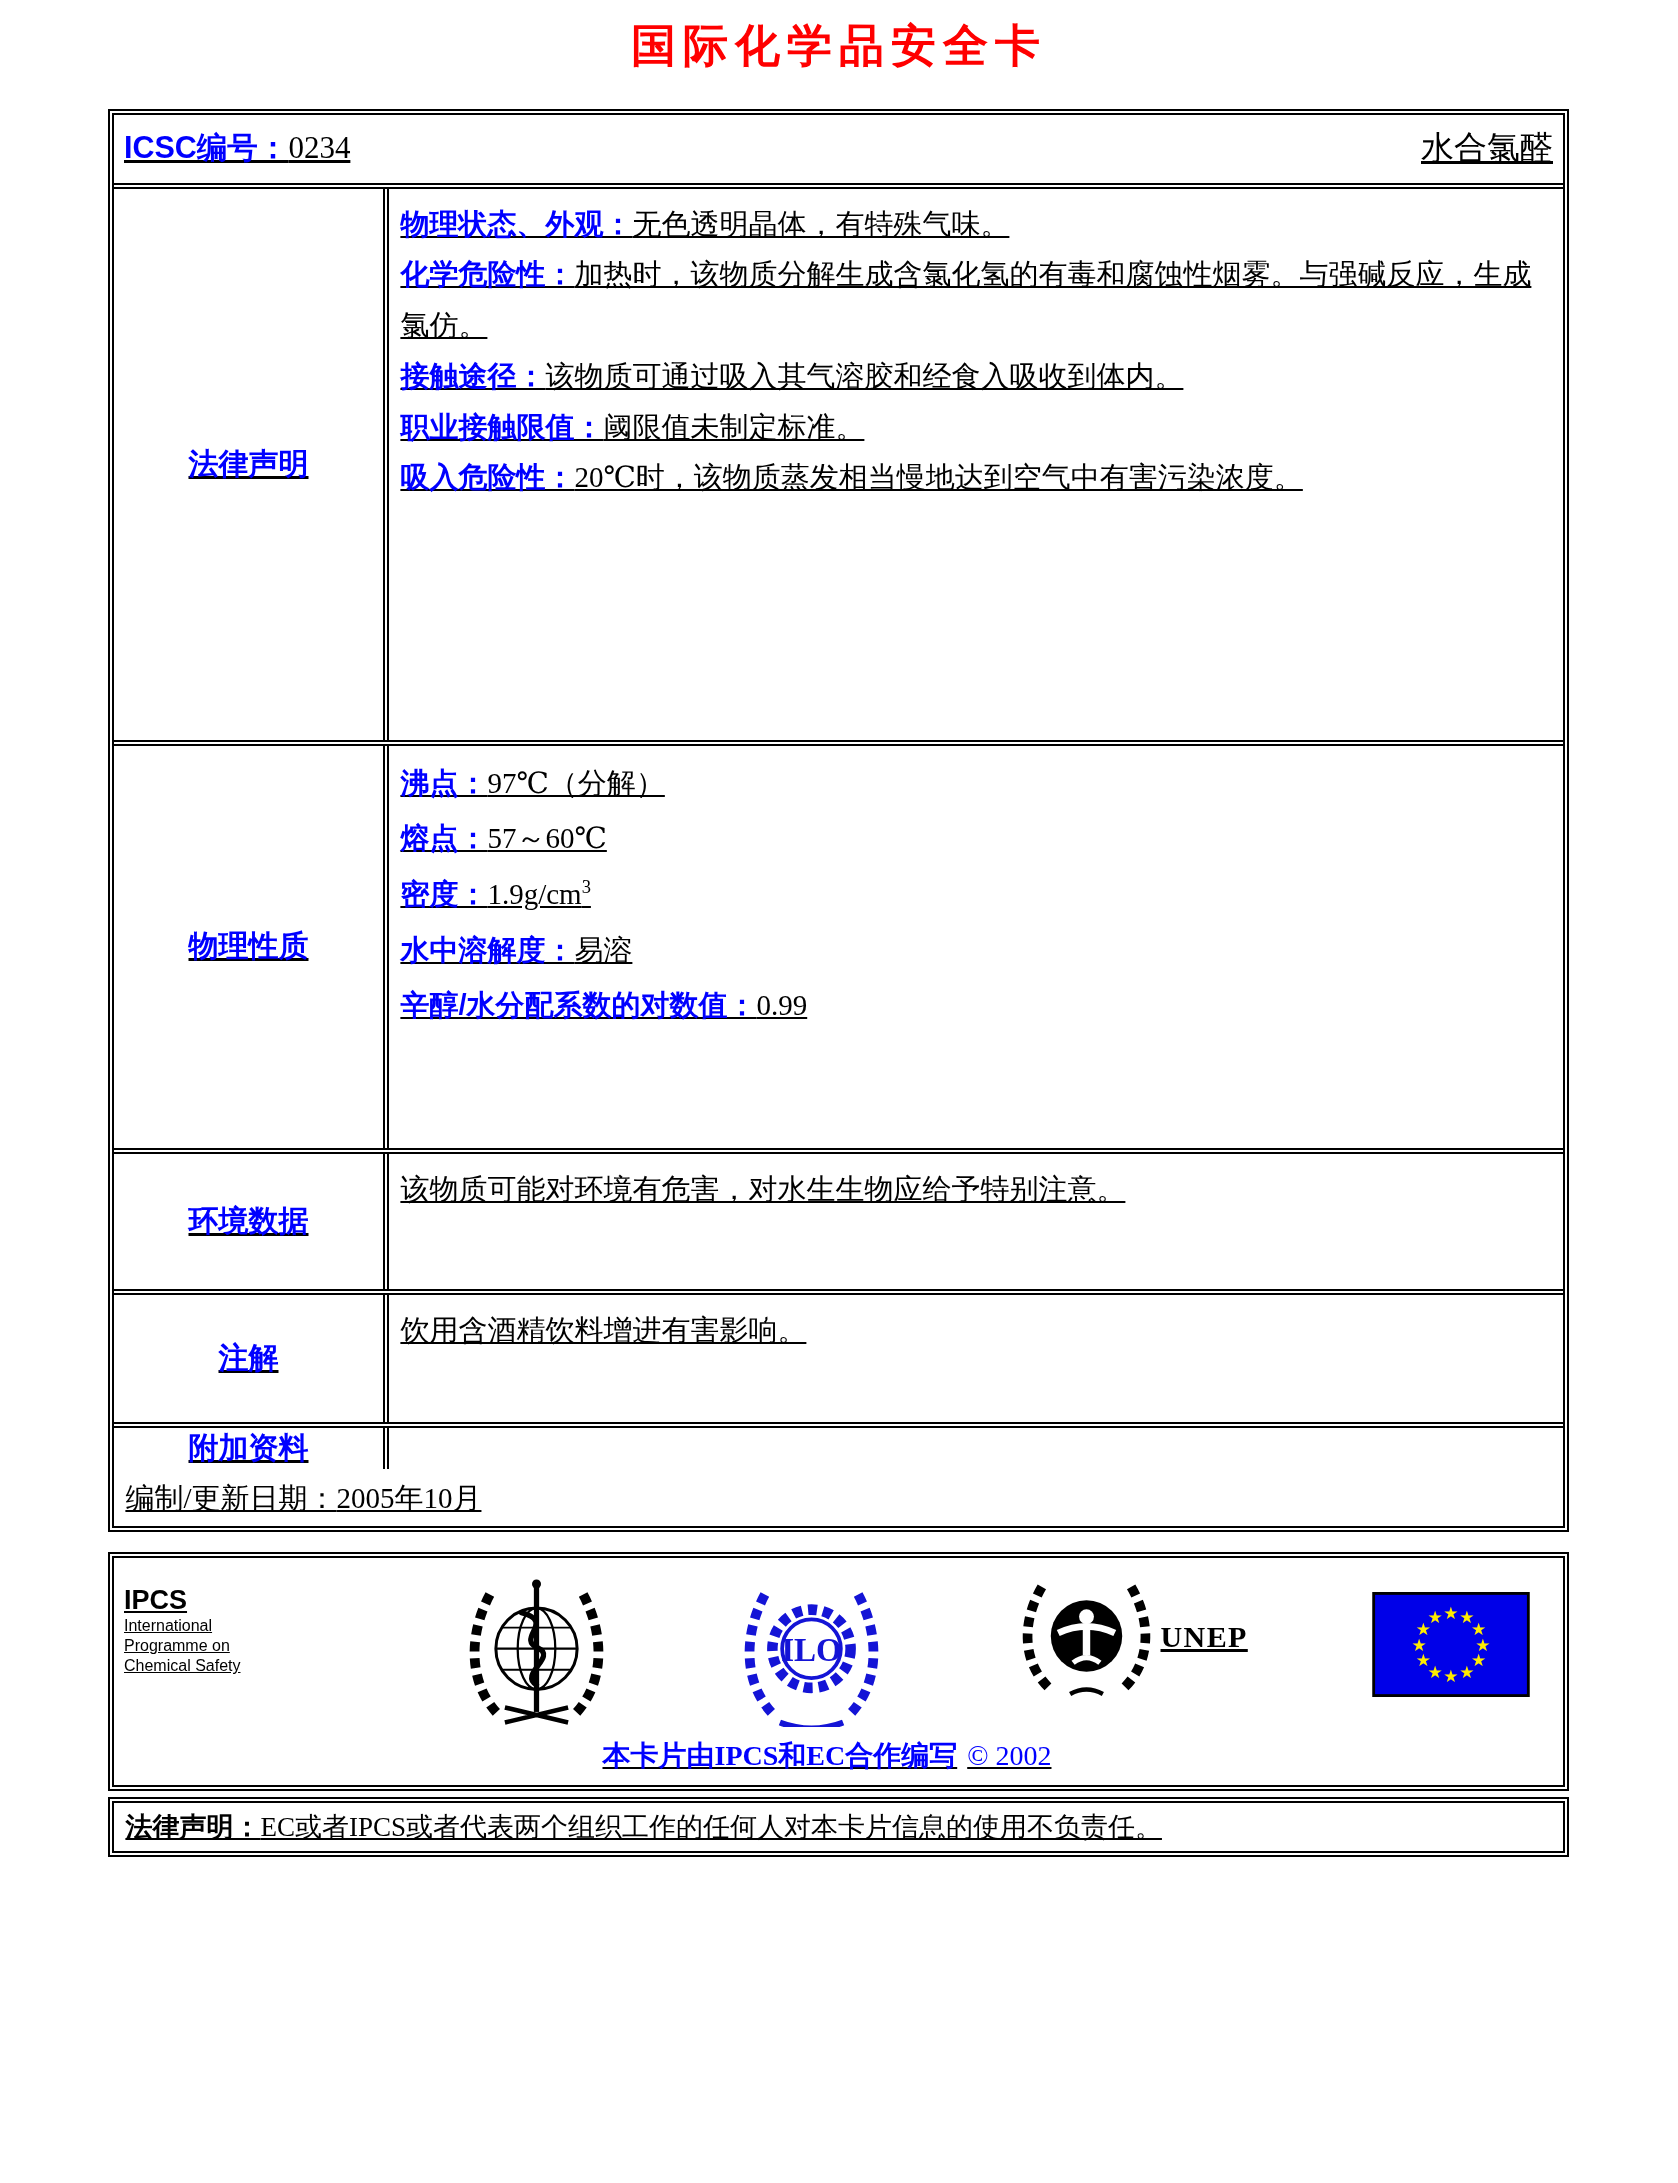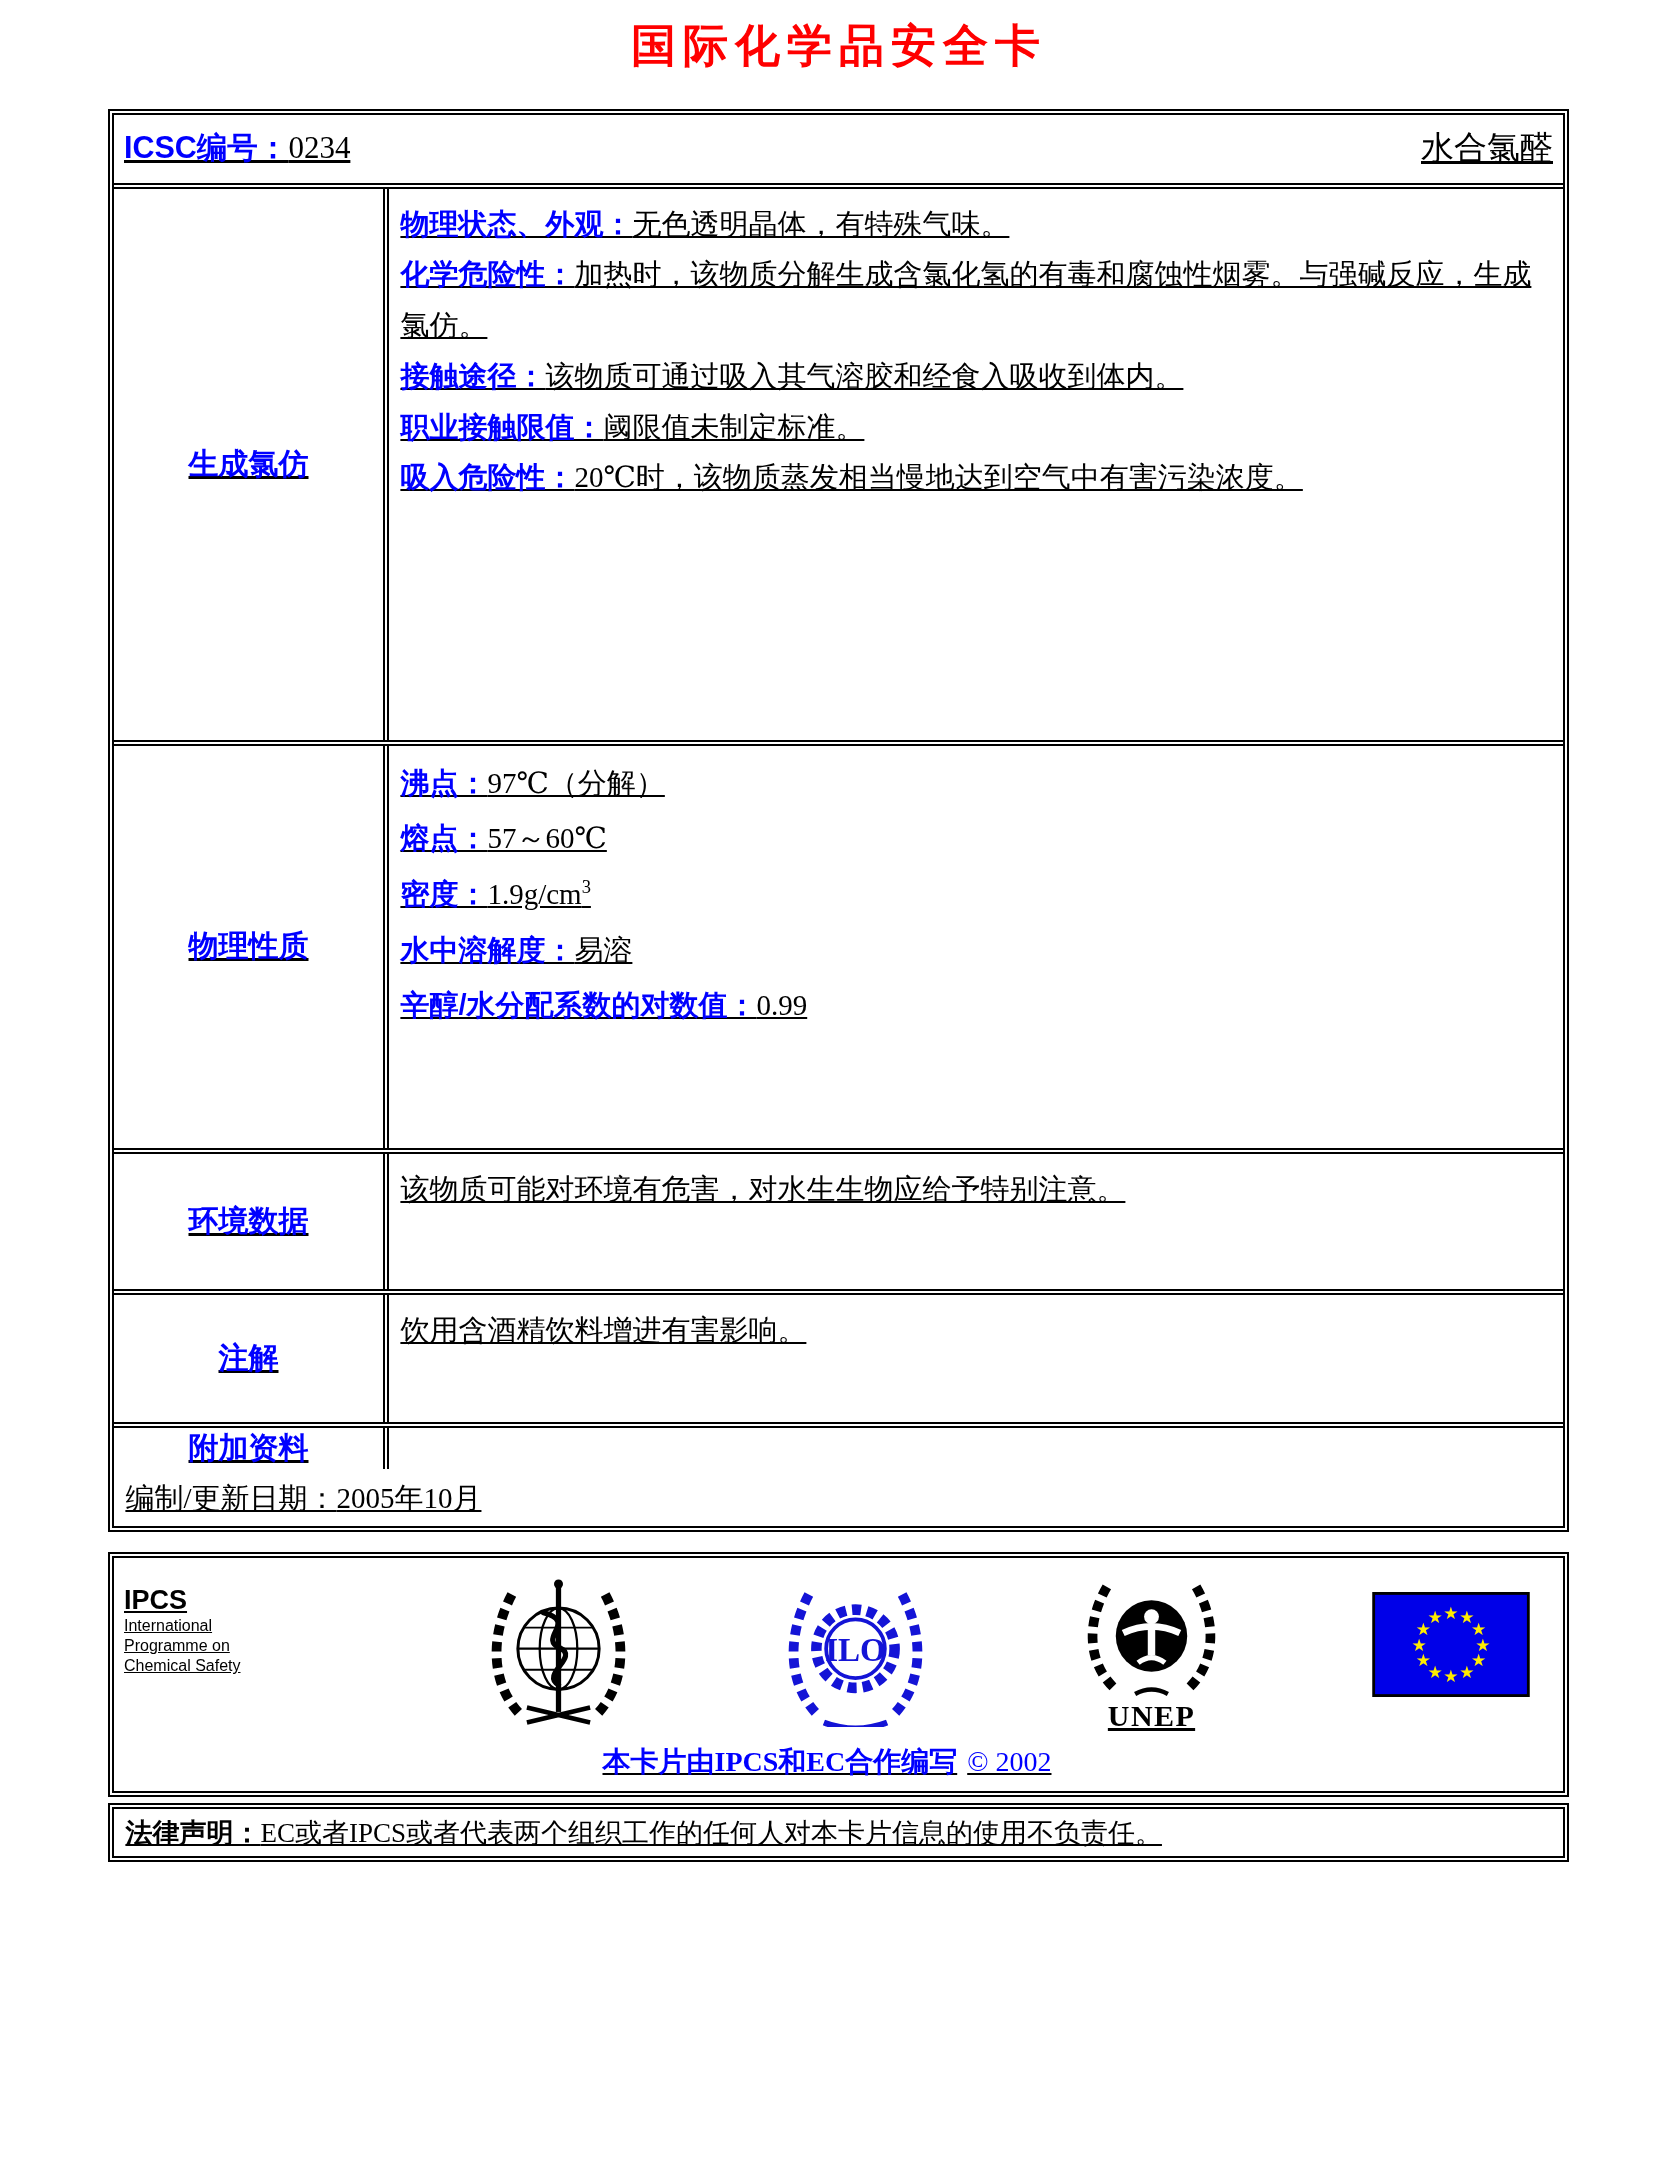--- a/index.html
+++ b/index.html
@@ -25,21 +25,21 @@
   .icsc-id{font-size:31px;}
   .icsc-id .blue-label{font-size:30.5px;}
   .chem-name{font-size:33px;}
   .entry{margin:0;}
   sup{font-size:18.5px;}
   .footer-box{border:6.4px double #000;box-sizing:border-box;margin-top:20px;min-height:226px;padding:17px 33px 10px 10px;}
   .logos-row{display:flex;justify-content:space-between;align-items:flex-start;}
   .ipcs-block{font-family:"Liberation Sans","DejaVu Sans",sans-serif;padding-top:10px;width:213px;}
   .ipcs-acronym{font-size:27px;font-weight:bold;}
   .ipcs-line{font-size:16px;line-height:1.25;}
-  .unep-block{display:flex;flex-direction:column;align-items:center;}
+  .unep-block{display:flex;flex-direction:row;align-items:center;}
   .unep-label{font-size:30px;font-weight:bold;letter-spacing:1.4px;margin-top:-4.3px;font-family:"Liberation Serif","DejaVu Serif",serif;}
   .eu-flag-holder{padding-top:17px;}
   .copyright-row{text-align:center;margin-top:10px;font-size:28px;color:#0000ff;}
   .copyright-text{font-weight:bold;}
   .copyright-year{font-weight:normal;margin-left:10px;}
   .disclaimer-box{border:6.4px double #000;box-sizing:border-box;margin-top:5.7px;min-height:44px;padding:5.7px 11.4px;font-size:27px;}
   .disclaimer-box .blue-label{color:#000;}
   svg text{font-family:"DejaVu Sans",sans-serif;}
 </style>
 </head>
@@ -54,21 +54,21 @@
     <div class="card">
 
       <div class="row header-row">
         <div class="icsc-id">
           <span class="blue-label">ICSC编号：</span><span class="body-text">0234</span>
         </div>
         <div class="chem-name">水合氯醛</div>
       </div>
 
       <div class="row r-important">
-        <div class="label-cell">生成氯仿</div>
+        <div class="label-cell">法律声明</div>
         <div class="content-cell">
 
             <div class="entry">
               <span class="blue-label">物理状态、外观：</span><span class="body-text">无色透明晶体，有特殊气味。</span>
             </div>
 
             <div class="entry">
               <span class="blue-label">化学危险性：</span><span class="body-text">加热时，该物质分解生成含氯化氢的有毒和腐蚀性烟雾。与强碱反应，生成氯仿。</span>
             </div>
 

